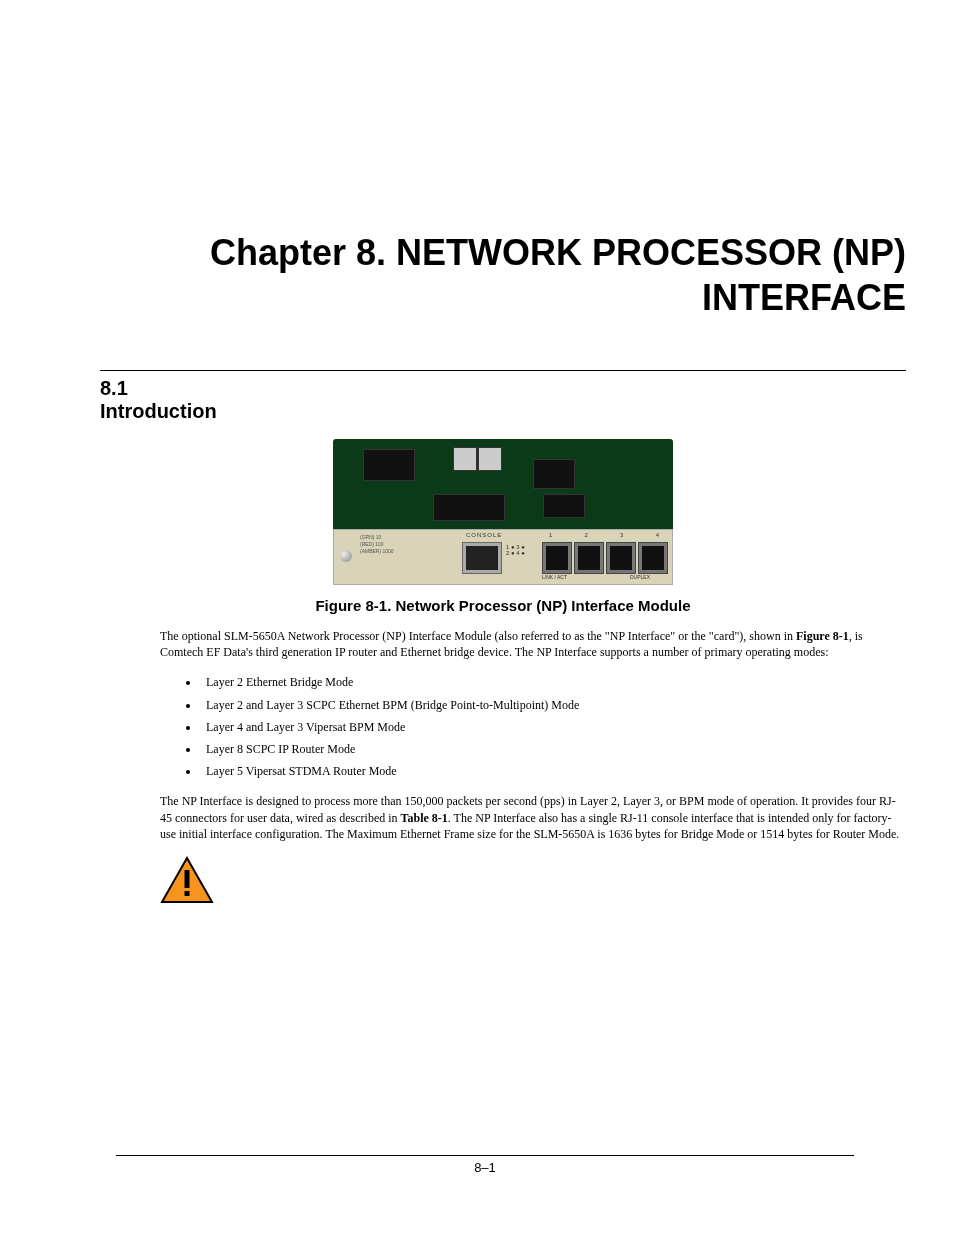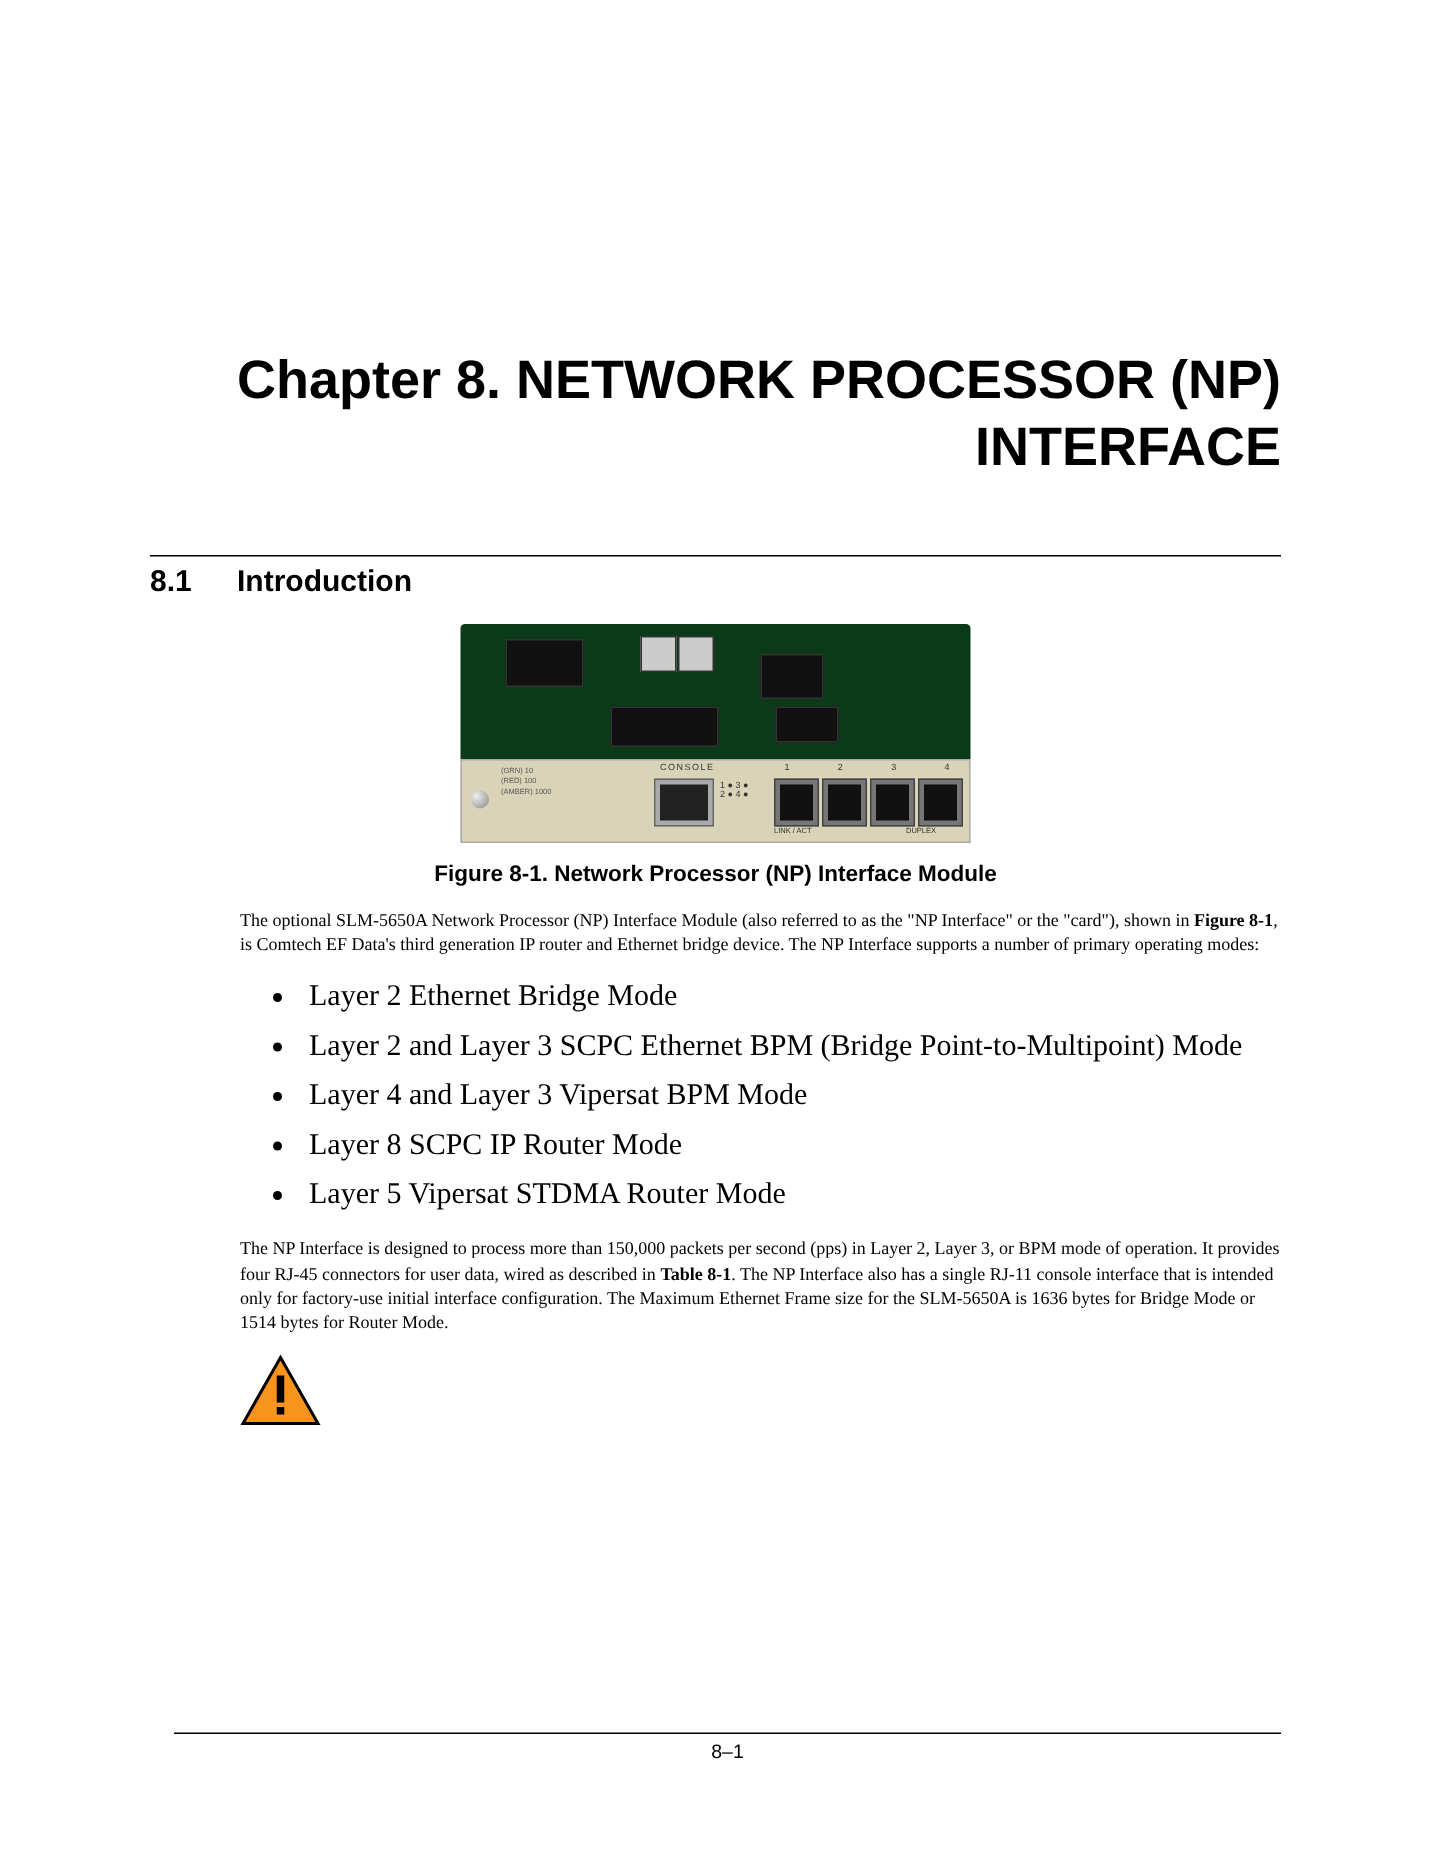--- a/index.html
+++ b/index.html
@@ -4,21 +4,21 @@
 <style>
   body {
     margin: 0;
     padding: 0;
     background: #fff;
     font-family: "Times New Roman", Times, serif;
     color: #000;
     width: 954px;
   }
   .page {
-    padding: 100px 100px 40px 100px;
+    padding: 100px 48px 40px 100px;
     box-sizing: border-box;
     width: 954px;
     min-height: 1235px;
     position: relative;
   }
   .chapter-title {
     font-family: Arial, Helvetica, sans-serif;
     font-weight: bold;
     font-size: 36px;
     text-align: right;
@@ -30,20 +30,21 @@
     border-top: 1.5px solid #000;
     margin: 0 0 6px 0;
   }
   .section-row {
     display: flex;
     align-items: baseline;
     font-family: Arial, Helvetica, sans-serif;
     font-weight: bold;
     font-size: 20px;
     margin-bottom: 16px;
+    flex-direction: column;
   }
   .section-num {
     width: 58px;
   }
   .figure {
     text-align: center;
     margin: 10px 0 10px 0;
   }
   .figure-caption {
     font-family: Arial, Helvetica, sans-serif;
@@ -55,21 +56,21 @@
   .body-text {
     font-size: 12px;
     line-height: 1.35;
     margin: 0 0 14px 60px;
   }
   ul.body-list {
     margin: 0 0 14px 60px;
     padding-left: 40px;
   }
   ul.body-list li {
-    font-size: 20px;
+    font-size: 12px;
     line-height: 1.35;
     margin: 6px 0;
     padding-left: 6px;
   }
   .bold-inline { font-weight: bold; }
   .warning-row {
     display: flex;
     align-items: flex-start;
     margin: 10px 0 0 60px;
     gap: 16px;

